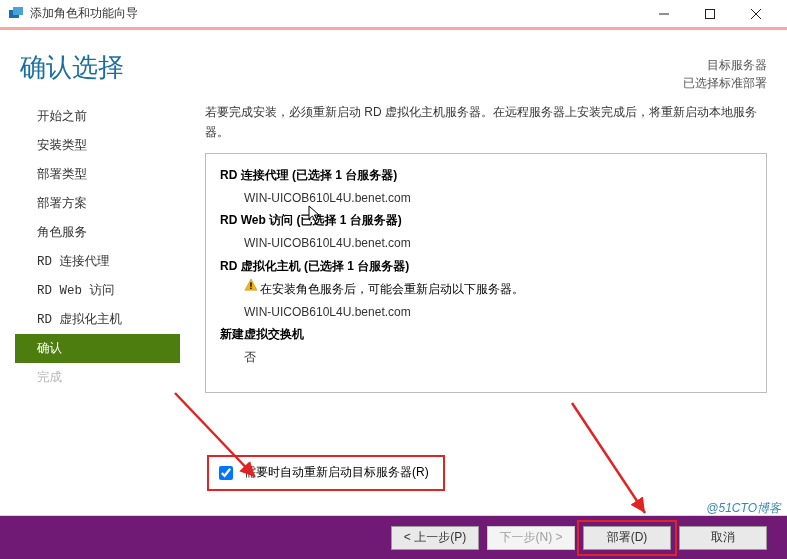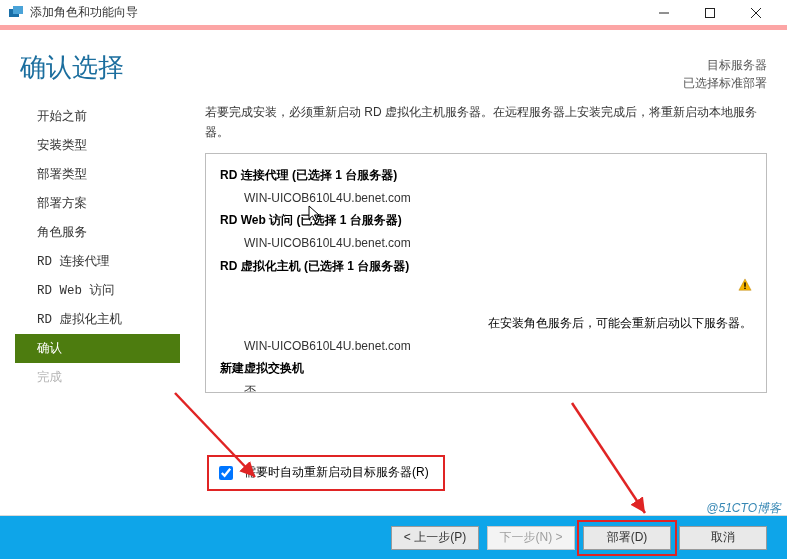--- a/index.html
+++ b/index.html
@@ -12,21 +12,21 @@
     width: 787px;
     height: 559px;
     overflow: hidden;
     position: relative;
   }
   .titlebar {
     height: 30px;
     display: flex;
     align-items: center;
     padding: 8px 8px;
-    border-bottom: 5px solid #fca5a5;
+    border-bottom: 3px solid #fca5a5;
     background: #fff;
   }
   .titlebar .icon {
     width: 16px; height: 16px;
     margin-right: 6px;
     display: inline-flex; align-items:center; justify-content:center;
     color:#0a5a8a;
   }
   .titlebar .title { flex: 0 0 auto; color:#333; }
   .titlebar .spacer { flex: 1 1 auto; }
@@ -89,21 +89,21 @@
   .review-box {
     border: 1px solid #bdbdbd;
     height: 240px;
     overflow: auto;
     padding: 10px 14px;
     line-height: 1.9;
     position: relative;
   }
   .role-title { font-weight: 700; color:#000; }
   .role-sub { padding-left: 24px; color:#333; }
-  .warn-line { padding-left: 24px; display:flex; align-items:flex-end; gap:20px;flex-direction:column; }
+  .warn-line { padding-left: 24px; display:flex; align-items:flex-start; gap:2px; }
   .warn-icon {
     display:inline-flex; width:14px; height:14px;
   }
   .checkbox-row {
     border: 2px solid #e02424;
     display: inline-flex;
     align-items: center;
     gap: 8px;
     padding: 6px 14px 6px 6px;
     margin-top: 62px;
@@ -113,21 +113,21 @@
   .button-row {
     position:absolute;
     left:0; right:0; bottom:0;
     border-top: 1px solid #d9d9d9;
     height: 44px;
     display:flex;
     align-items:center;
     justify-content:flex-end;
     gap: 8px;
     padding: 0 20px;
-    background:#0ea5e9;
+    background:#701a75;
   }
   .btn {
     min-width: 88px;
     height: 24px;
     border: 1px solid #9a9a9a;
     background: #e9e9e9;
     font-size: 12px;
     cursor: pointer;
     display:inline-flex; align-items:center; justify-content:center;
     color:#333;

